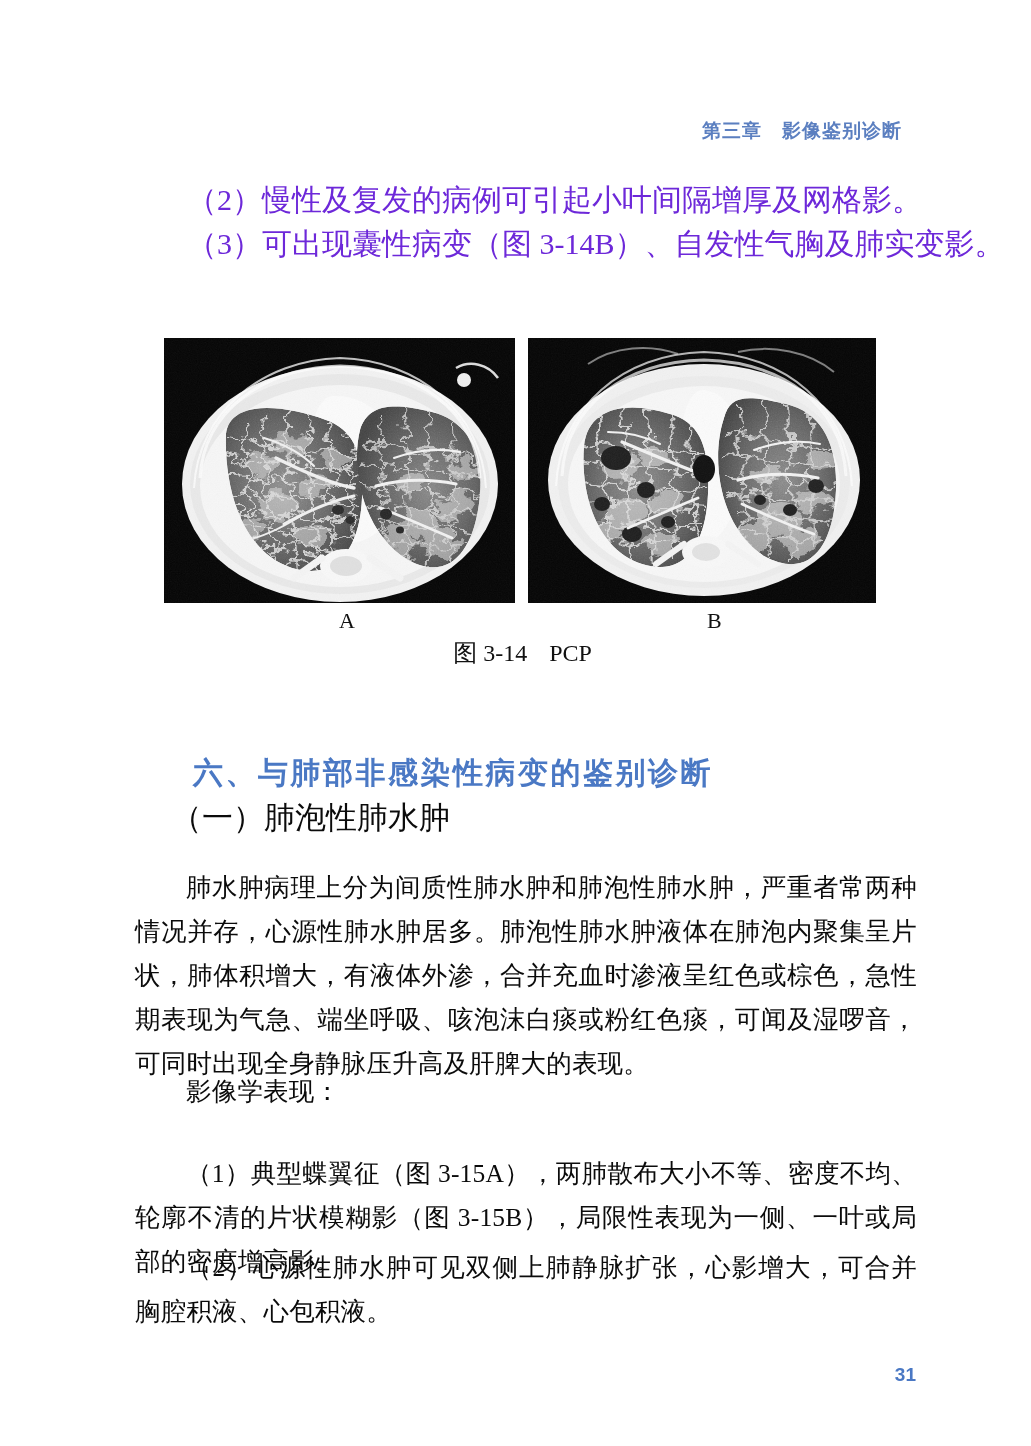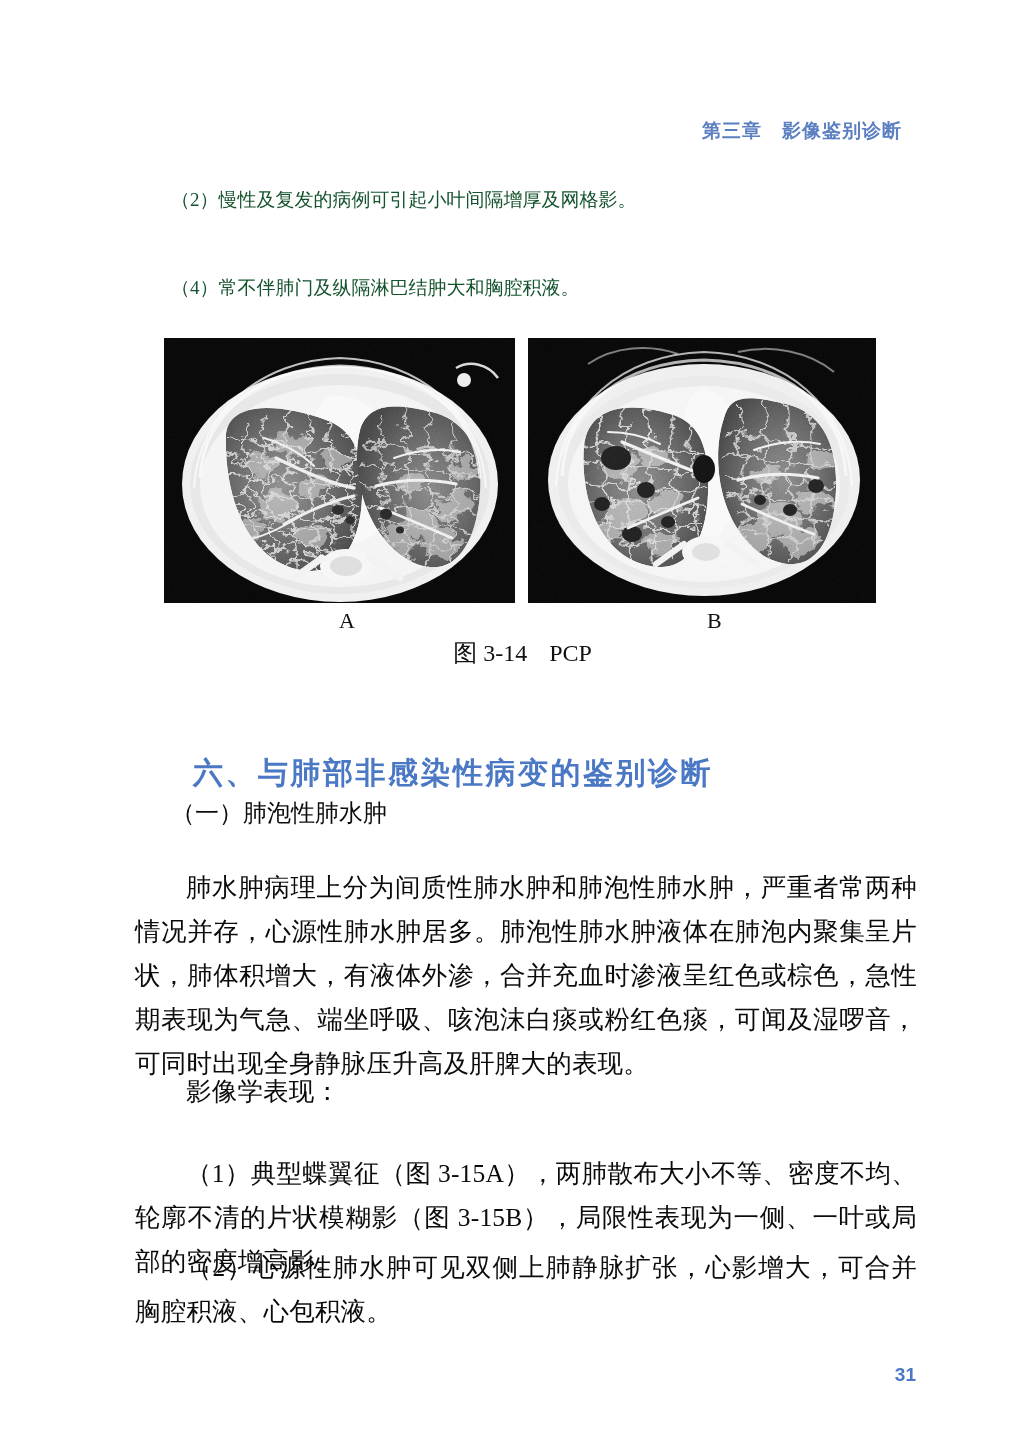--- a/index.html
+++ b/index.html
@@ -44,26 +44,26 @@
     line-height: 44px;
     color: #0b0b0b;
     text-align: justify;
     text-justify: inter-ideograph;
     letter-spacing: 0.2px;
   }
   .indent2 { text-indent: 2em; }
 
   .list-line {
     position: absolute;
-    left: 164px;
+    left: 180px;
     width: 760px;
-    font-size: 19px;
+    font-size: 30px;
     line-height: 44px;
     white-space: nowrap;
-    color: #14532d;
+    color: #6d28d9;
   }
 
   
   .figure-row {
     position: absolute;
     left: 157px;
     top: 338px;
     width: 712px;
     height: 265px;
   }
@@ -111,21 +111,21 @@
     letter-spacing: 2.5px;
     color: #4a78c4;
     white-space: nowrap;
     margin-top: 44px;
   }
 
   .sub-heading {
     position: absolute;
     left: 164px;
     top: 797px;
-    font-size: 24px;
+    font-size: 31px;
     color: #0b0b0b;
     white-space: nowrap;
   }
 
   
   .page-number {
     position: absolute;
     right: 108px;
     bottom: 60px;
     font-family: "Liberation Sans", "DejaVu Sans", sans-serif;
@@ -137,21 +137,21 @@
 </head>
 <body>
 
 <div class="page">
 
   <div class="running-head">
     <span>第三章</span><span class="rh-gap"></span><span>影像鉴别诊断</span>
   </div>
 
   <div class="list-line" style="top:178px">（2）慢性及复发的病例可引起小叶间隔增厚及网格影。</div>
-  <div class="list-line" style="top:266px">（4）常不伴肺门及纵隔淋巴结肿大和胸腔积液。</div>
+  <div class="list-line" style="top:222px">（3）可出现囊性病变（图 3-14B）、自发性气胸及肺实变影。</div>
 
   <div class="figure-row">
 
     <div class="ct-frame left">
       <svg viewBox="0 0 351 265" preserveAspectRatio="none" aria-hidden="true">
         <defs>
           <radialGradient id="lungA1" cx="42%" cy="48%" r="62%">
             <stop offset="0%" stop-color="#8d8d8d"></stop>
             <stop offset="45%" stop-color="#6e6e6e"></stop>
             <stop offset="100%" stop-color="#474747"></stop>

